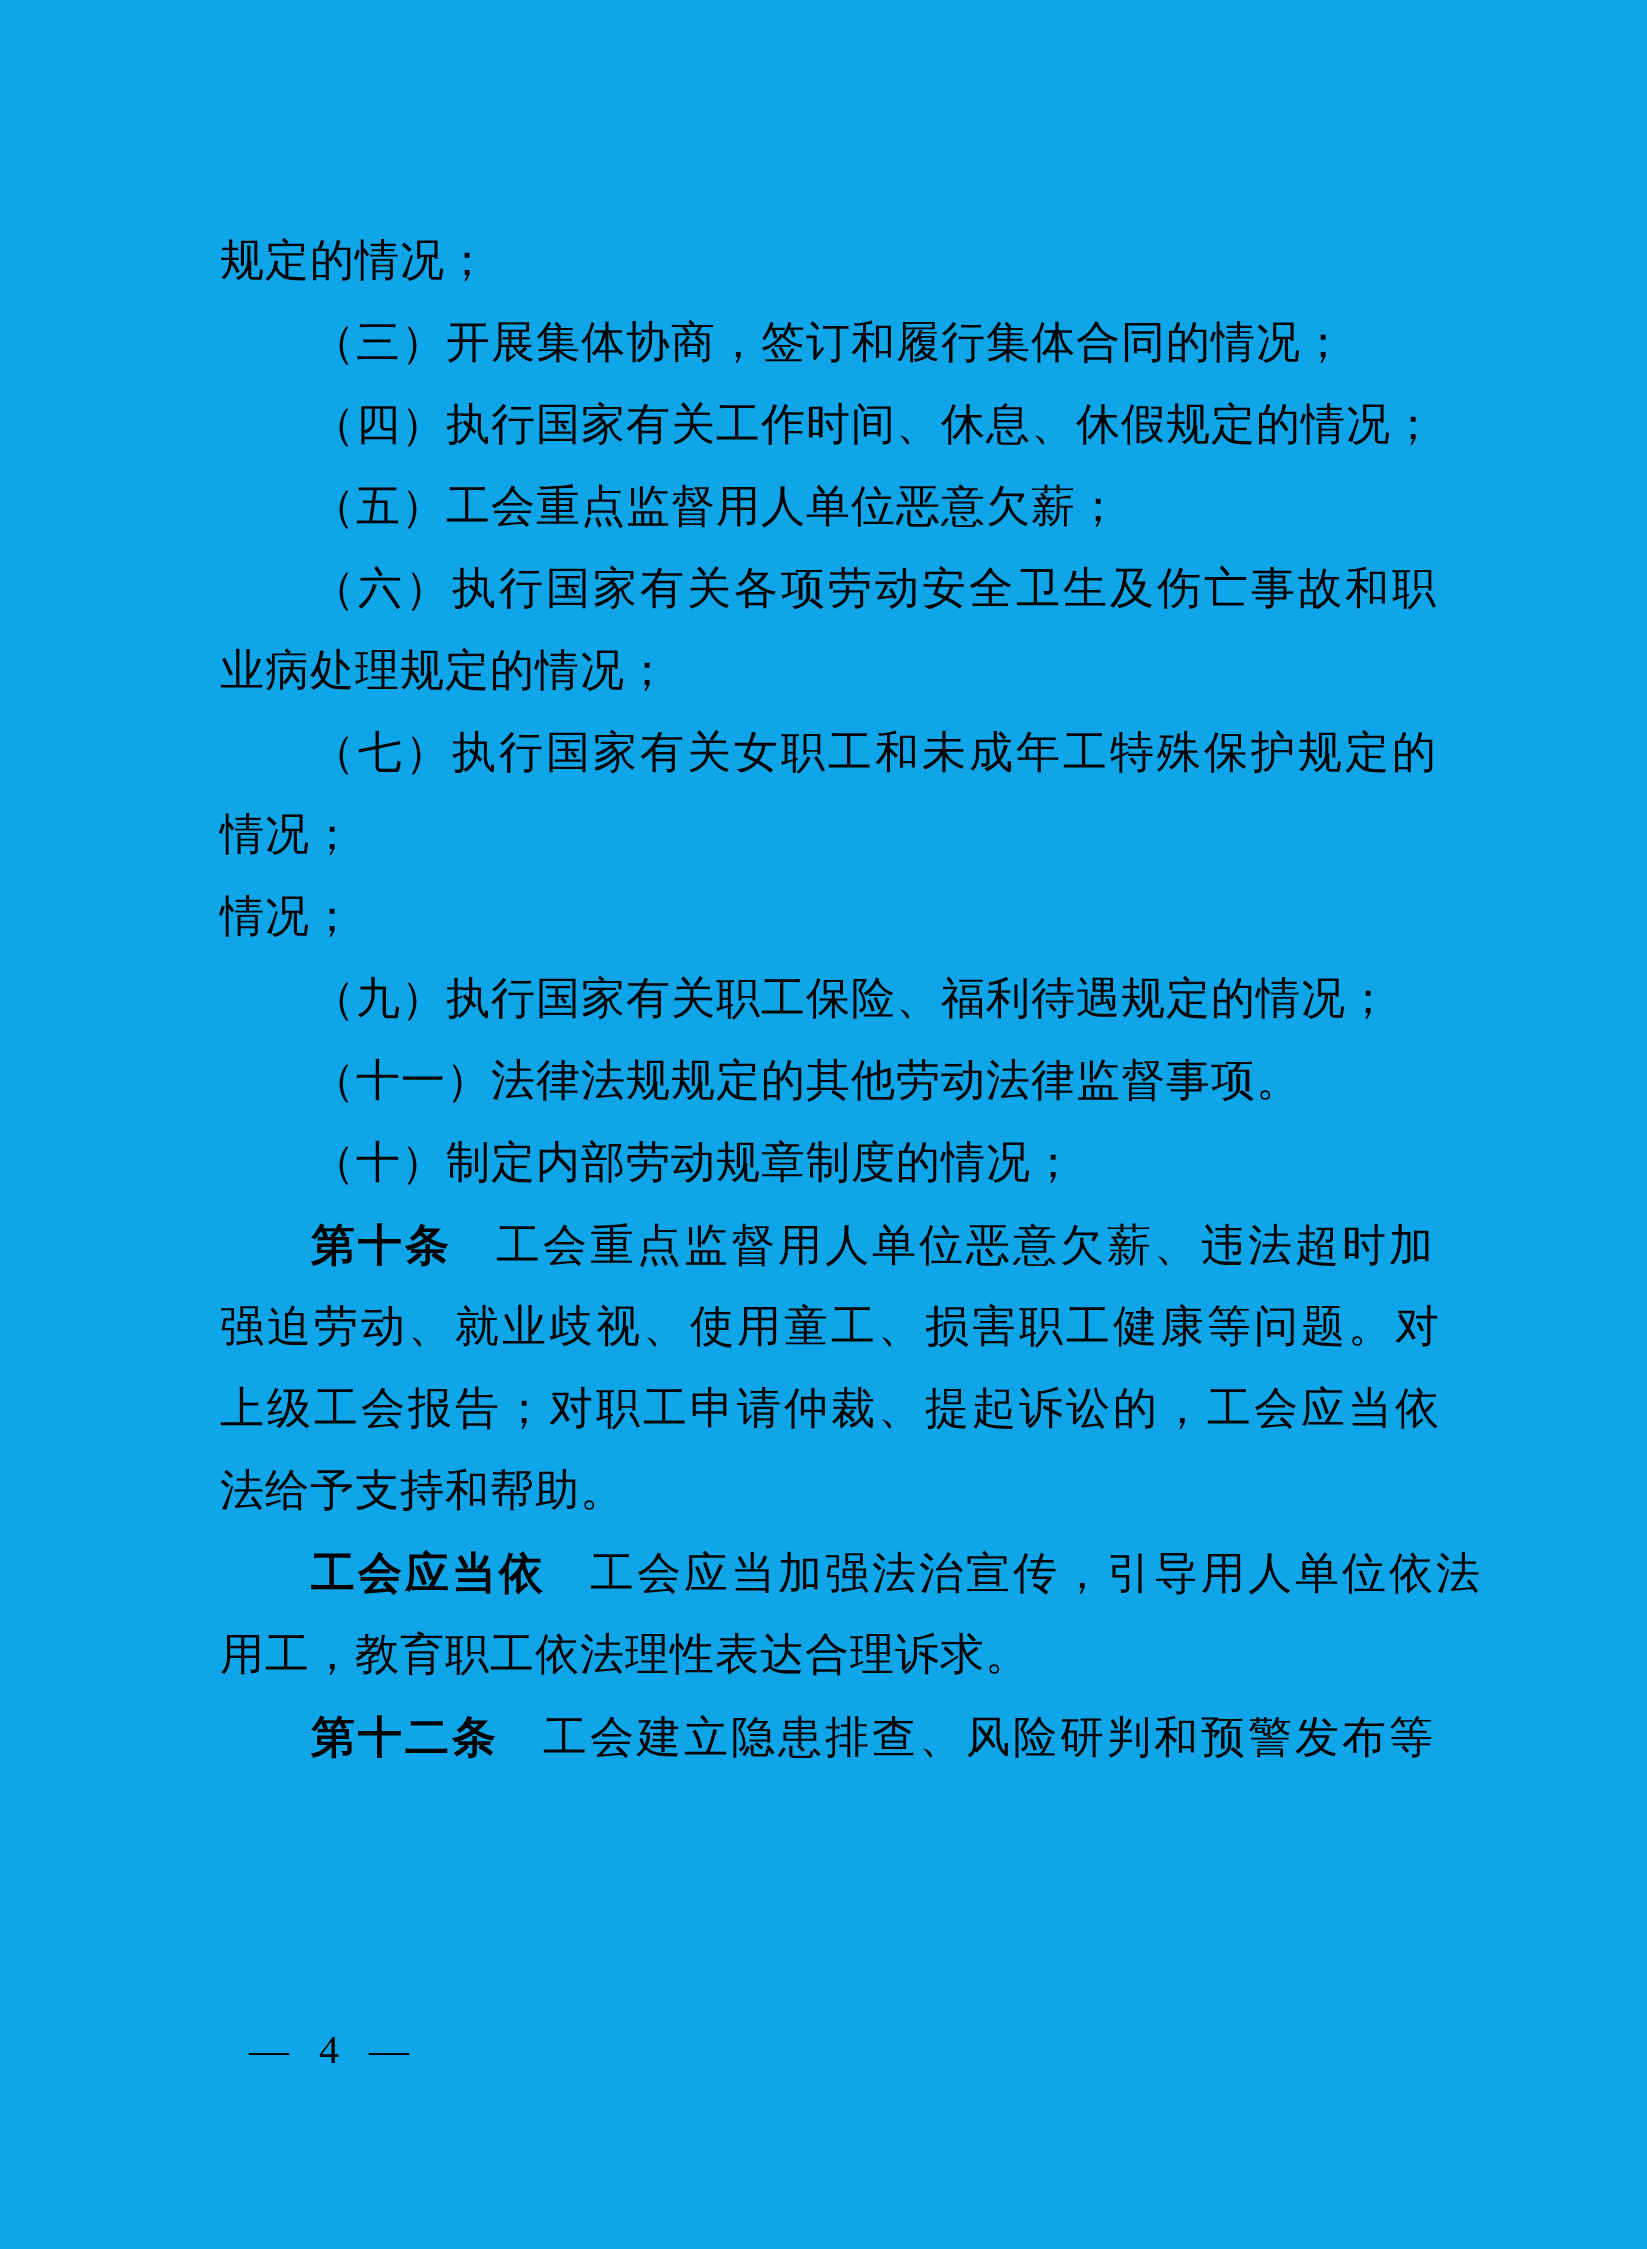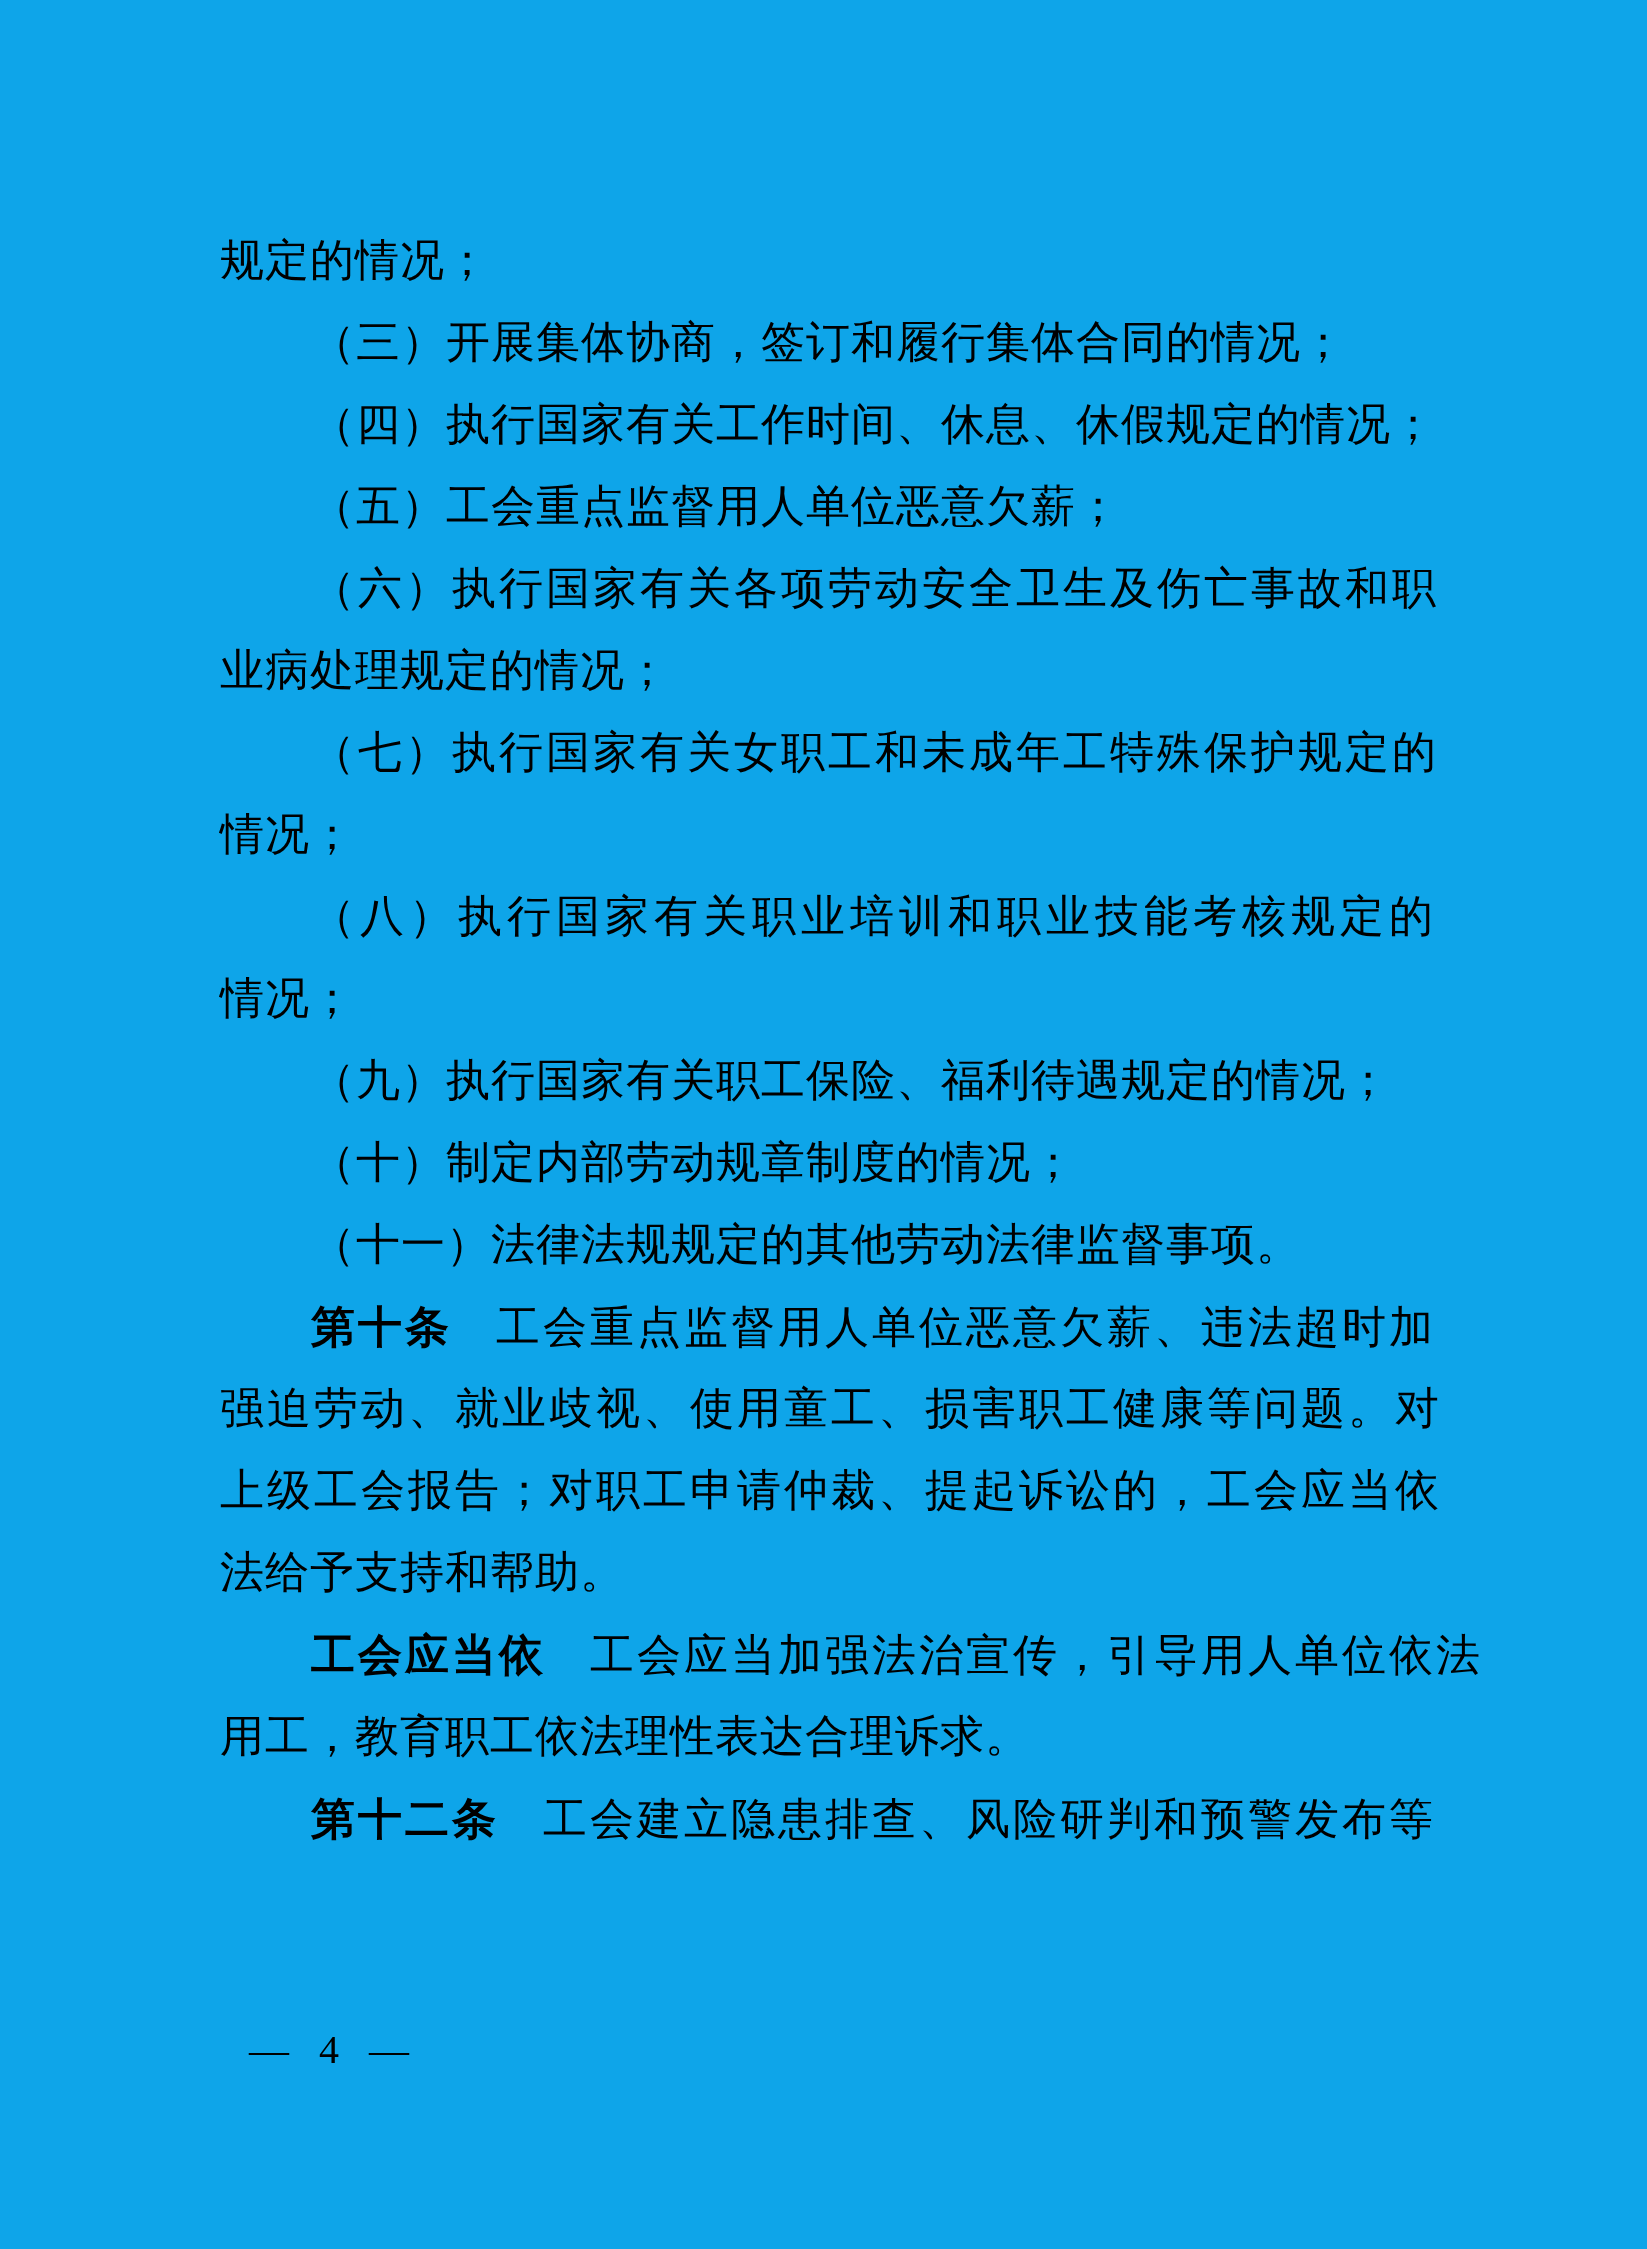--- a/index.html
+++ b/index.html
@@ -67,29 +67,28 @@
     <div class="line ind"><span>（五）工会重点监督用人单位恶意欠薪；</span></div>
 
     <div class="line ind s"><span>（六）执行国家有关各项劳动安全卫生及伤亡事故和职</span></div>
 
     <div class="line"><span>业病处理规定的情况；</span></div>
 
     <div class="line ind s"><span>（七）执行国家有关女职工和未成年工特殊保护规定的</span></div>
 
     <div class="line"><span>情况；</span></div>
 
-    <div class="line ind s2"><span>（八）执行国家有关职业培训和职业技能考核规定的</span></div>
 
     <div class="line"><span>情况；</span></div>
 
     <div class="line ind"><span>（九）执行国家有关职工保险、福利待遇规定的情况；</span></div>
 
+    <div class="line ind"><span>（十一）法律法规规定的其他劳动法律监督事项。</span></div>
+
     <div class="line ind"><span>（十）制定内部劳动规章制度的情况；</span></div>
-
-    <div class="line ind"><span>（十一）法律法规规定的其他劳动法律监督事项。</span></div>
 
     <div class="line ind s"><b class="art">第十条</b><span>工会重点监督用人单位恶意欠薪、违法超时加</span></div>
 
 
     <div class="line s"><span>强迫劳动、就业歧视、使用童工、损害职工健康等问题。对</span></div>
 
 
     <div class="line s"><span>上级工会报告；对职工申请仲裁、提起诉讼的，工会应当依</span></div>
 
     <div class="line"><span>法给予支持和帮助。</span></div>

